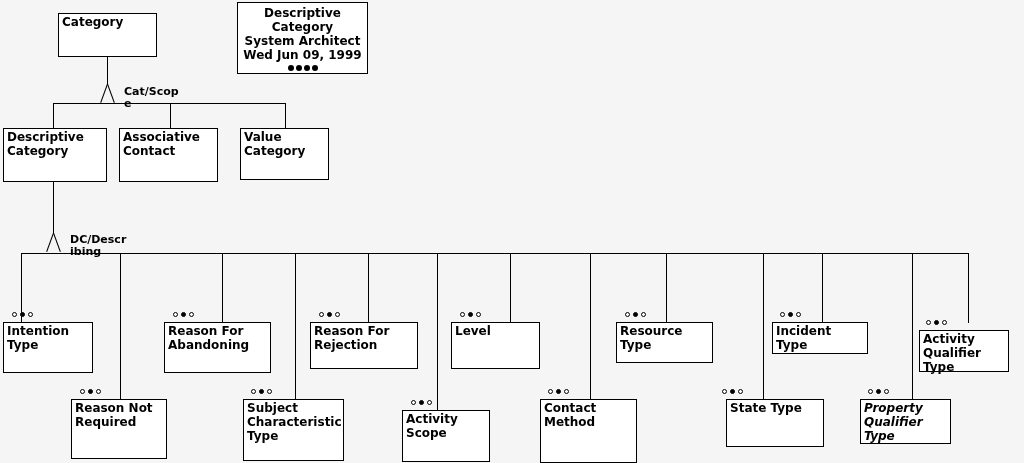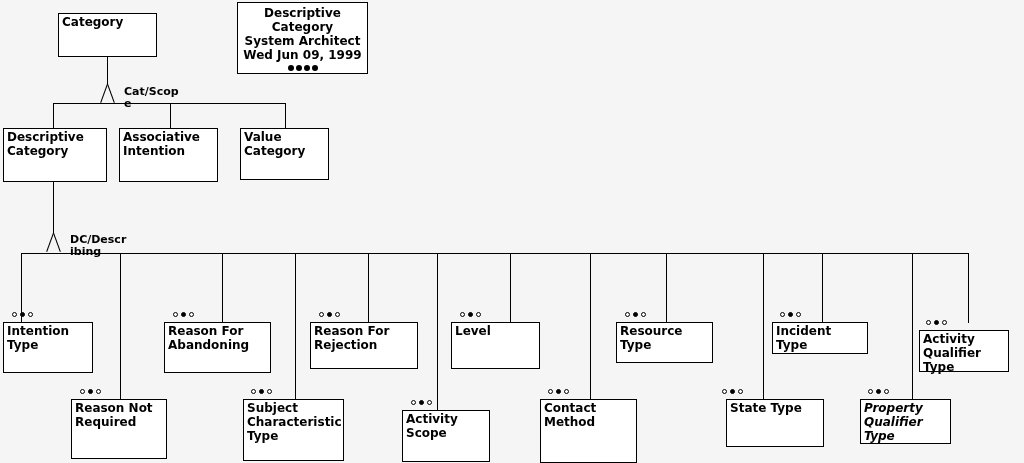--- a/index.html
+++ b/index.html
@@ -160,21 +160,21 @@
   <div class="vline" style="left:170px; top:103px; height:25px;"></div>
   <div class="vline" style="left:285px; top:103px; height:25px;"></div>
 
   <div class="box" style="left:3px; top:128px; width:104px; height:54px;">
     <div class="label">Descriptive
 Category</div>
   </div>
 
   <div class="box" style="left:119px; top:128px; width:99px; height:54px;">
     <div class="label">Associative
-Intention</div>
+Contact</div>
   </div>
 
   <div class="box" style="left:240px; top:128px; width:89px; height:52px;">
     <div class="label">Value
 Category</div>
   </div>
 
   <div class="vline" style="left:53px; top:182px; height:51px;"></div>
 
   <div class="tri" style="left:53px; top:233px;">

